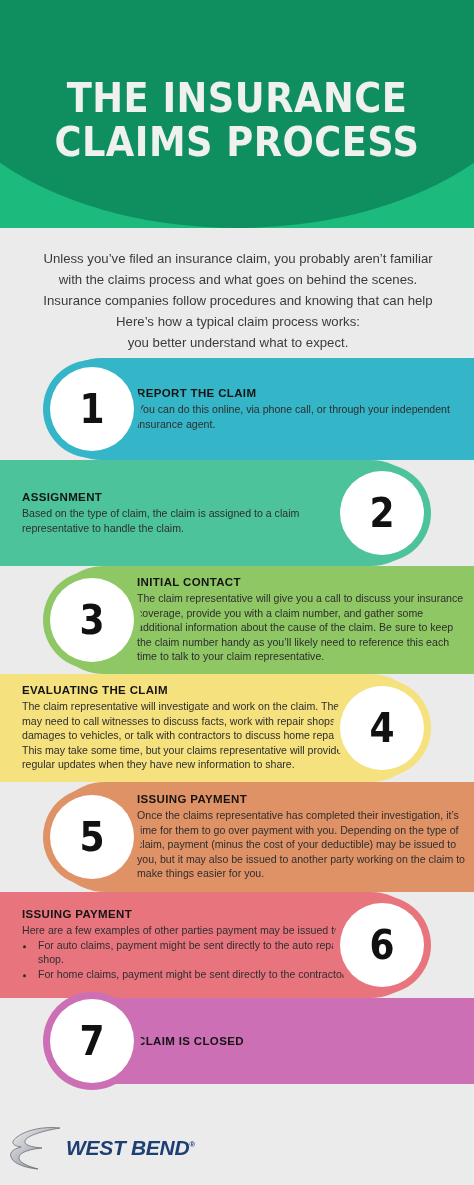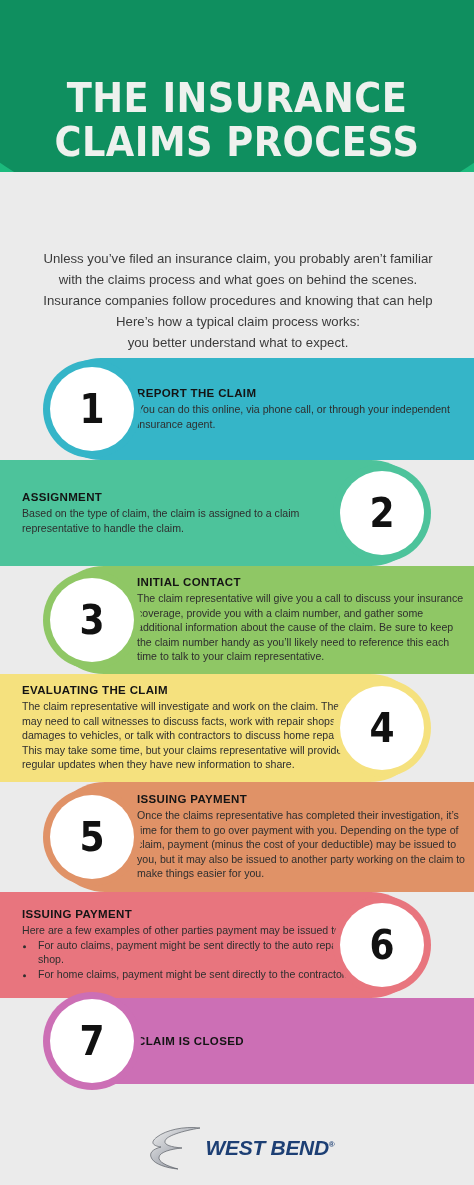--- a/index.html
+++ b/index.html
@@ -15,21 +15,21 @@
     width: 474px;
     height: 1185px;
     background: #ebebeb;
     overflow: hidden;
   }
 
   
   .header {
     position: relative;
     width: 474px;
-    height: 172px;
+    height: 228px;
     background: #1cba7d;
     overflow: hidden;
   }
   .header-ellipse {
     position: absolute;
     left: -78px;
     top: -154px;
     width: 630px;
     height: 382px;
     background: #0f8f5f;
@@ -148,21 +148,20 @@
   .s7 .content { left: 178px; right: 8px; }
 
   
   .footer {
     position: absolute;
     left: 0;
     bottom: 14px;
     width: 474px;
     display: flex;
     align-items: center;
-    justify-content: center;
   }
   .logo-wrap { display: flex; align-items: center; gap: 2px; }
   .logo-text {
     font-family: "Liberation Sans", sans-serif;
     font-weight: bold;
     font-style: italic;
     font-size: 21px;
     letter-spacing: -0.3px;
     color: #1d3f74;
     position: relative;

